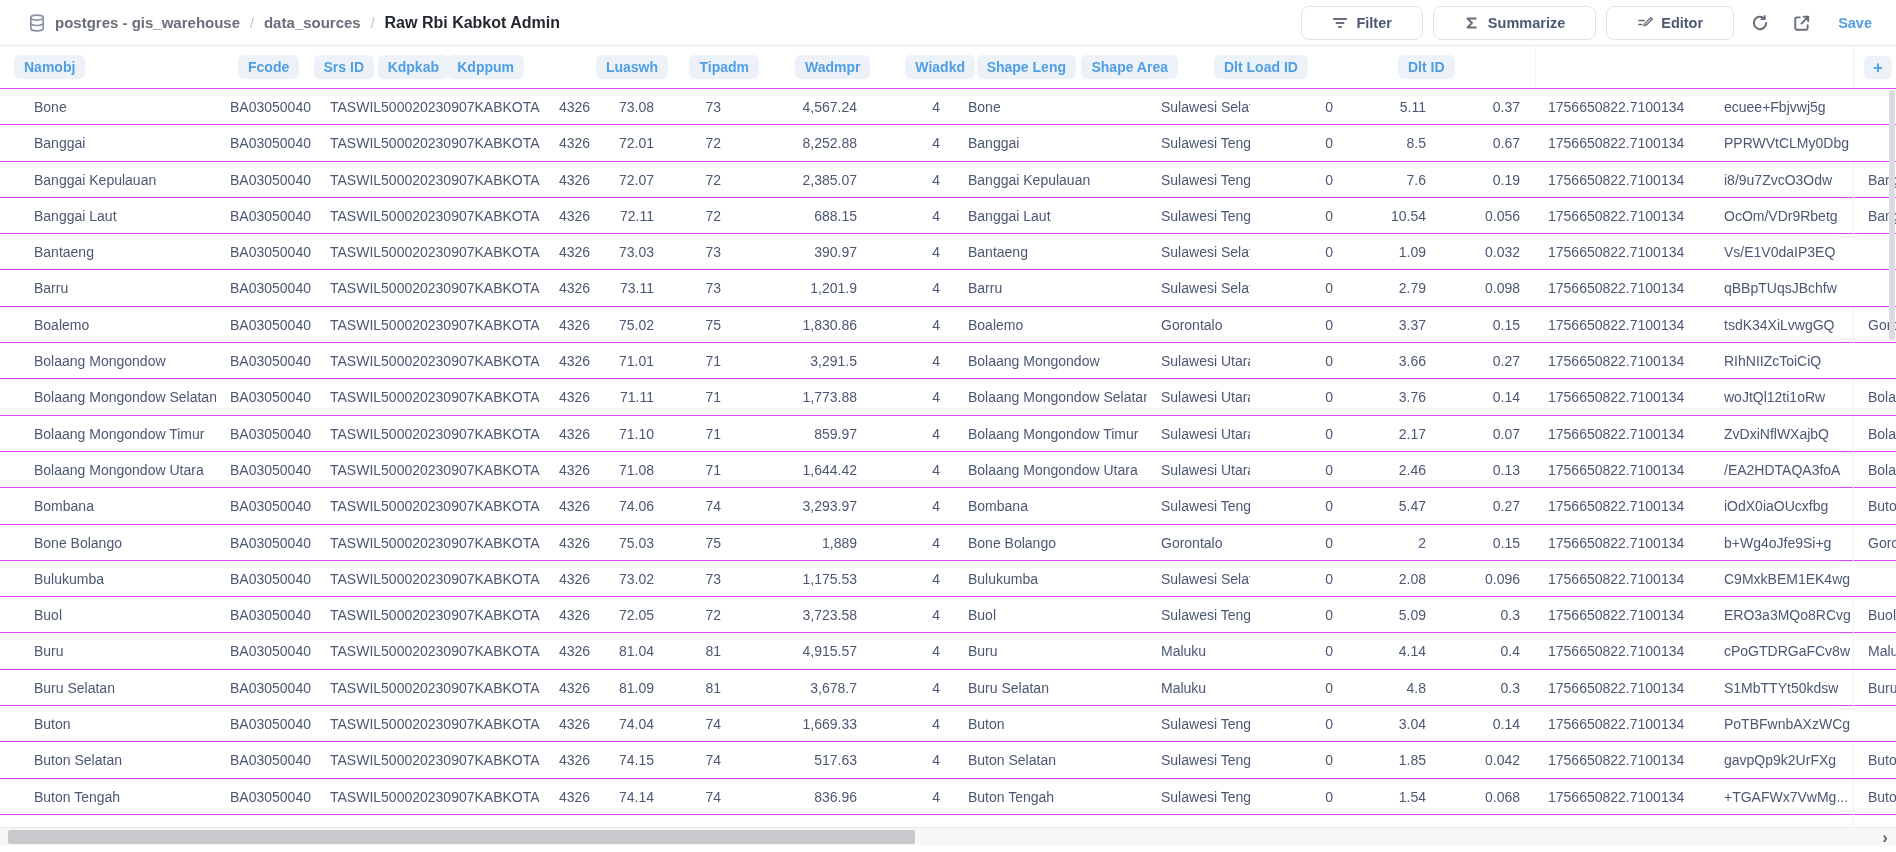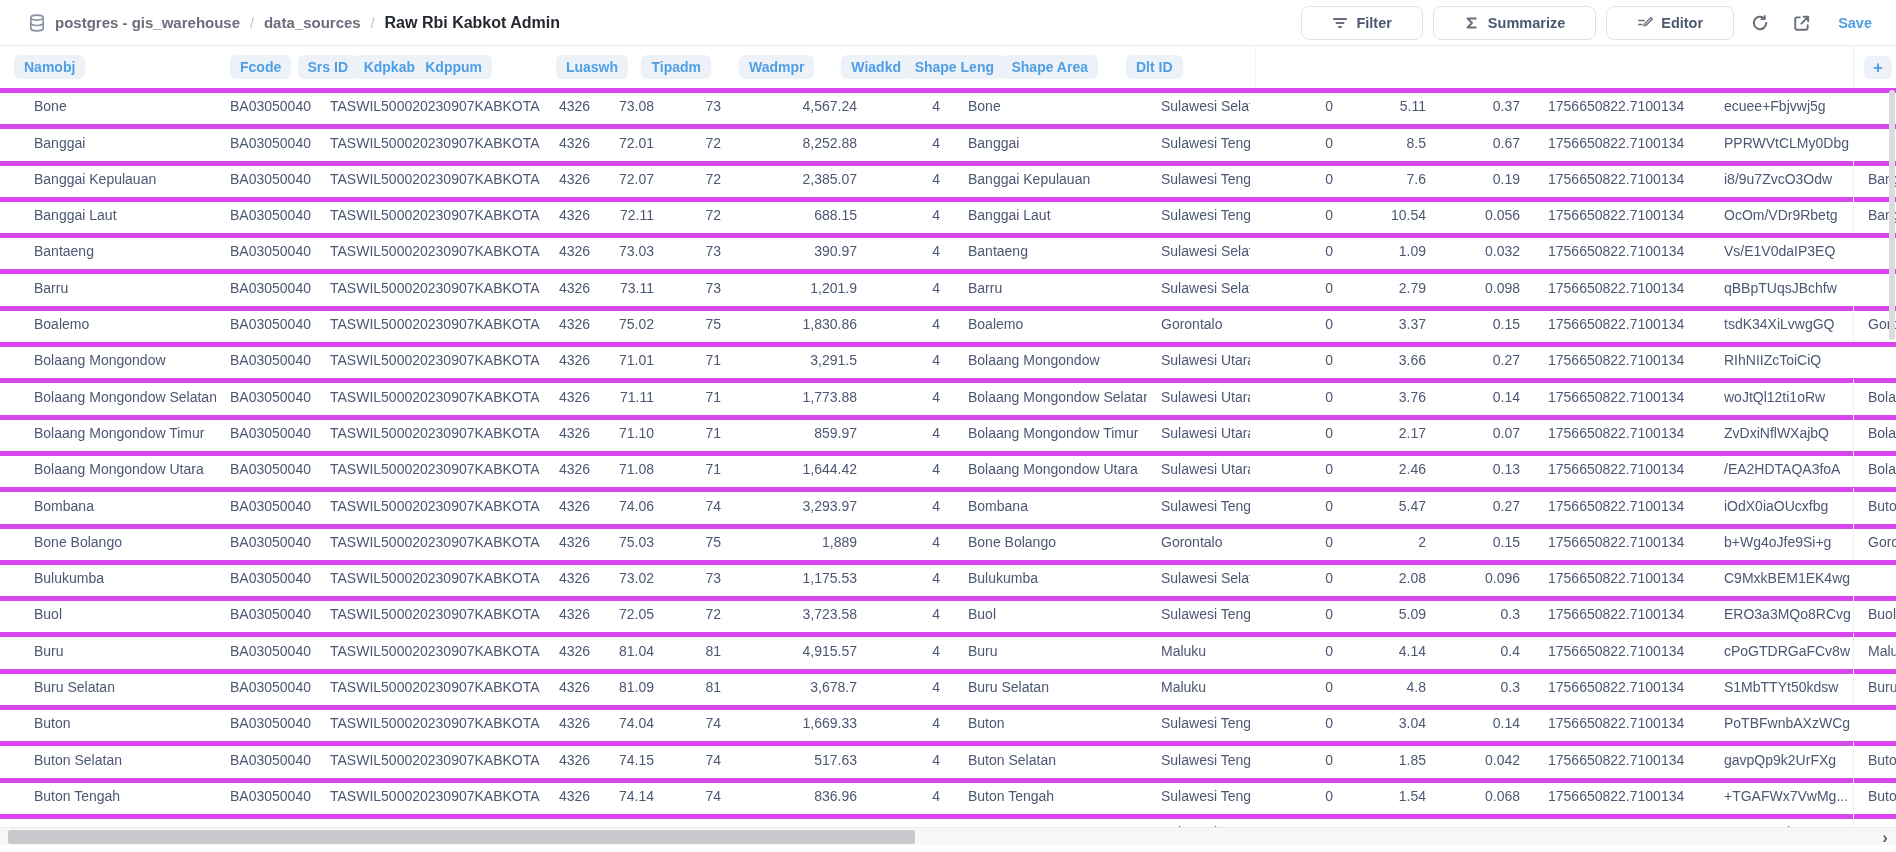--- a/index.html
+++ b/index.html
@@ -23,34 +23,34 @@
   .iconbtn { border:none; background:none; padding:0 7px; height:34px; cursor:pointer;
     display:flex; align-items:center; color:#696e7b; }
   .savebtn { border:none; background:none; cursor:pointer; font-family:inherit;
     font-size:14.5px; font-weight:700; color:#509ee3; padding:0 0 0 10px; }
   .icon { width:16px; height:16px; display:block; color:#696e7b; }
   .icon-lg { width:18px; height:18px; }
 
   
   .grid { position:absolute; top:46px; left:0; width:1896px; height:806px;
     overflow:hidden; background:#fff; }
-  .thead { display:flex; height:42px; align-items:flex-end; position:relative; }
+  .thead { display:flex; height:42px; align-items:flex-end; position:relative;gap:8px; }
   .th { flex:0 0 auto; display:flex; align-items:center; padding:0 14px; height:42px; }
   .th.num { justify-content:flex-end; }
   .pill { background:#edf2f9; color:#509ee3; font-size:14px; font-weight:700;
     padding:5px 10px; border-radius:6px; white-space:nowrap; line-height:1; }
   .addcol { position:absolute; right:0; top:0; width:43px; height:42px;
     border-left:1px solid #e9ebee; display:flex; align-items:center;
     justify-content:flex-start; padding-left:10px; background:#fff; cursor:pointer;
     border-bottom:0; }
   .addcol .pill { font-size:17px; padding:3px 9px; }
 
   .tbody { position:relative; }
-  .tr { display:flex; height:36.3px; align-items:flex-end;
-    border-top:5px solid #d946ef; }
+  .tr { display:flex; height:36.3px; align-items:flex-start;
+    border-top:1px solid #d946ef; }
   .td { flex:0 0 auto; padding:0 14px; font-size:14px; color:#4c5773;
     white-space:nowrap; overflow:hidden; cursor:pointer; line-height:36px; }
   .td.num { text-align:right; }
 
   
   .col1  { width:216px; } .td.col1 { padding-left:34px; }
   .col2  { width:100px; }
   .col3  { width:229px; }
   .col4  { width:56px;  }
   .col5  { width:67px;  }
@@ -162,20 +162,23 @@
         </div>
         <div class="th col11 num">
           <span class="pill">Wiadkd</span>
         </div>
         <div class="th col12 num">
           <span class="pill">Shape Leng</span>
         </div>
         <div class="th col13 num">
           <span class="pill">Shape Area</span>
         </div>
+        <div class="th col14">
+          <span class="pill">Dlt Load ID</span>
+        </div>
         <div class="th col15">
           <span class="pill">Dlt ID</span>
         </div>
         <div class="th col16"></div>
         <div class="th addcol">
         <span class="pill">+</span>
       </div>
     </div>
     <div class="tbody">
         <div class="tr">

